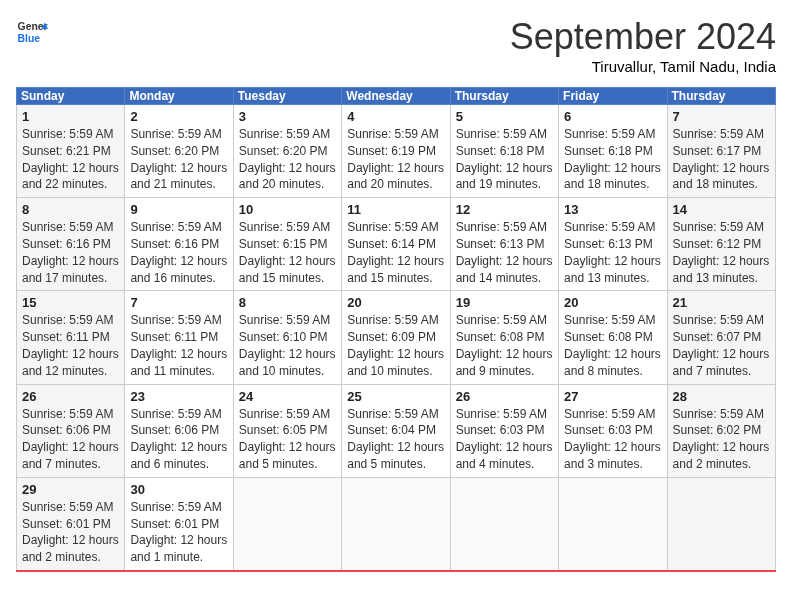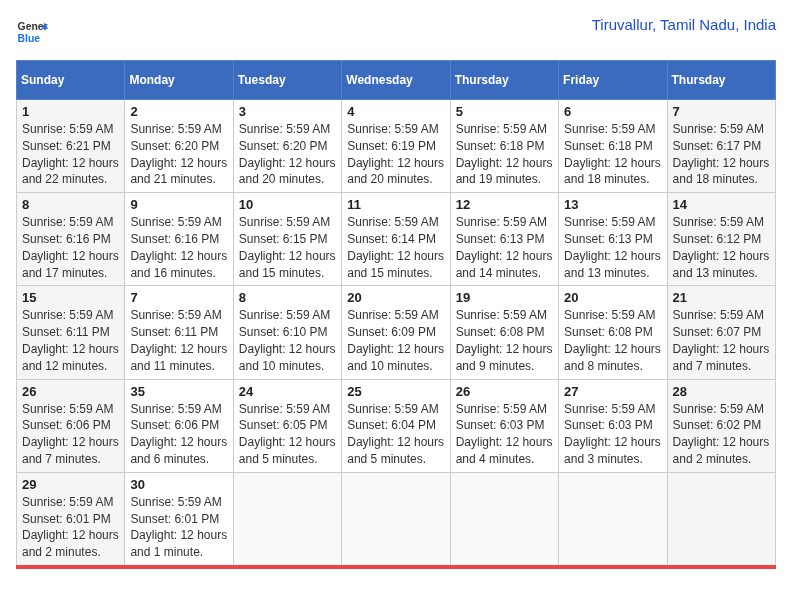--- a/index.html
+++ b/index.html
@@ -28,33 +28,33 @@
     .title-area {
       text-align: right;
     }
     .month-title {
       font-size: 36px;
       font-weight: normal;
       color: #333;
     }
     .subtitle {
       font-size: 15px;
-      color: #1d4ed8;
+      color: #000000;
     }
     table {
       width: 100%;
       border-collapse: collapse;
       table-layout: fixed;
     }
     th {
       background-color: #3b6bbf;
       color: #fff;
       font-size: 12px;
       font-weight: bold;
-      padding: 12px 4px;
+      padding: 1px 4px;
       text-align: left;
       border: 1px solid #5580cc;
     }
     td {
       vertical-align: top;
       border: 1px solid #ccc;
       padding: 4px 5px;
       font-size: 10px;
       color: #333;
       min-height: 70px;
@@ -71,35 +71,36 @@
     }
     .day-info {
       font-size: 12px;
       line-height: 1.4;
       color: #333;
     }
     .empty-cell {
       background: #f9f9f9;
     }
     tr:last-child td {
-      border-bottom: 4px solid #ef4444;
+      border-bottom: 2px solid #ef4444;
     }
   </style>
 </head>
 <body>
 
 <div class="header-area">
   <div class="logo">
     <svg class="logo-icon" viewBox="0 0 40 40">
       <text x="2" y="18" font-size="13" font-weight="bold" fill="#333" font-family="Arial">General</text>
       <text x="2" y="32" font-size="13" font-weight="bold" fill="#1a73e8" font-family="Arial">Blue</text>
       <polygon points="36,8 40,16 32,16" fill="#1a73e8"></polygon>
     </svg>
   </div>
   <div class="title-area">
+    <div class="month-title">September 2024</div>
     <div class="subtitle">Tiruvallur, Tamil Nadu, India</div>
   </div>
 </div>
 
 <table>
   <thead>
     <tr>
       <th>Sunday</th>
       <th>Monday</th>
       <th>Tuesday</th>
@@ -203,21 +204,21 @@
         <span class="day-info">Sunrise: 5:59 AM<br>Sunset: 6:07 PM<br>Daylight: 12 hours<br>and 7 minutes.</span>
       </td>
     </tr>
 
     <tr>
       <td>
         <span class="day-num">26</span>
         <span class="day-info">Sunrise: 5:59 AM<br>Sunset: 6:06 PM<br>Daylight: 12 hours<br>and 7 minutes.</span>
       </td>
       <td>
-        <span class="day-num">35</span>
+        <span class="day-num">23</span>
         <span class="day-info">Sunrise: 5:59 AM<br>Sunset: 6:06 PM<br>Daylight: 12 hours<br>and 6 minutes.</span>
       </td>
       <td>
         <span class="day-num">24</span>
         <span class="day-info">Sunrise: 5:59 AM<br>Sunset: 6:05 PM<br>Daylight: 12 hours<br>and 5 minutes.</span>
       </td>
       <td>
         <span class="day-num">25</span>
         <span class="day-info">Sunrise: 5:59 AM<br>Sunset: 6:04 PM<br>Daylight: 12 hours<br>and 5 minutes.</span>
       </td>

